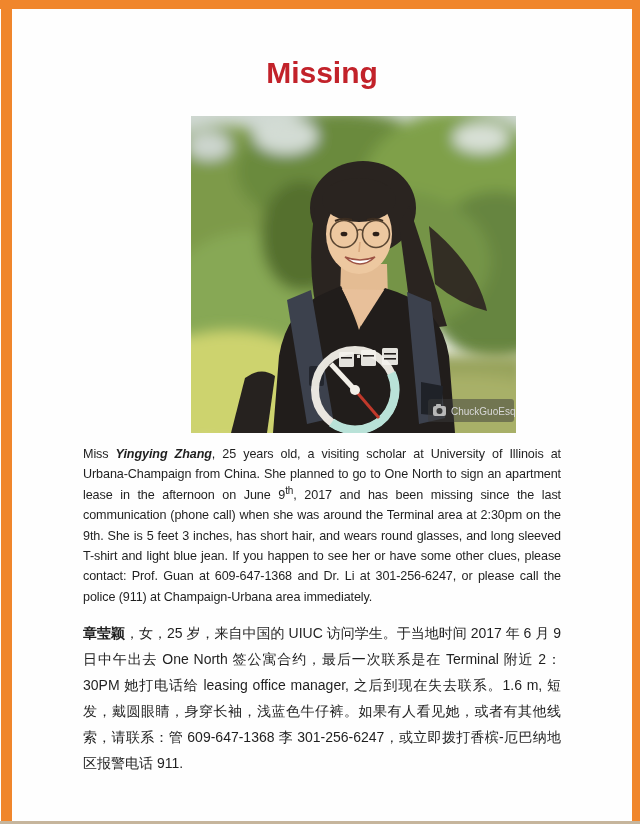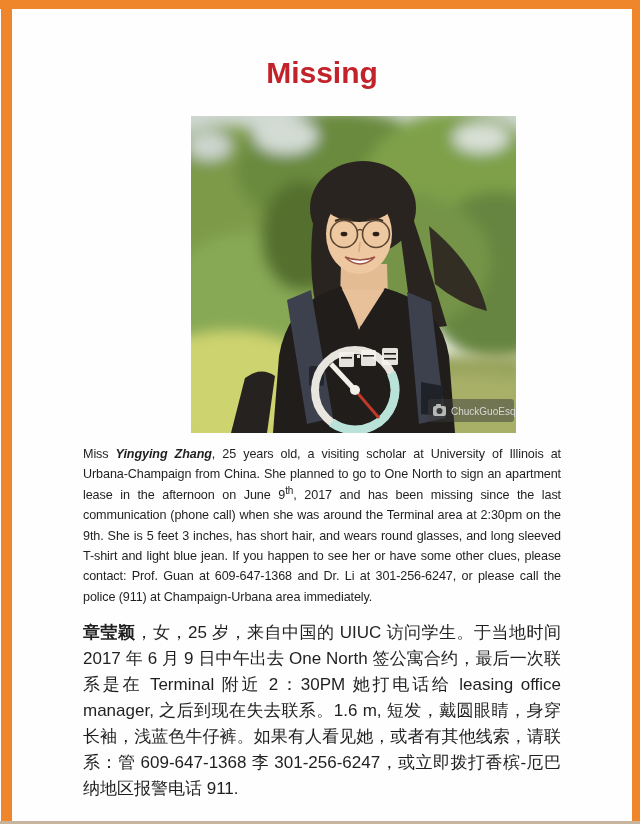--- a/index.html
+++ b/index.html
@@ -42,21 +42,21 @@
     line-height: 20.4px;
     letter-spacing: -0.1px;
     text-align: justify;
     color: #1f1f1f;
   }
   .para-en b { font-weight: bold; font-style: italic; }
   .para-en sup { font-size: 10px; line-height: 0; }
 
   .para-cn {
     margin: 13px 0 0 0;
-    font-size: 17px;
+    font-size: 14px;
     line-height: 26px;
     text-align: justify;
     color: #1f1f1f;
   }
   .para-cn b { font-weight: bold; }
 </style>
 </head>
 <body>
 
 <div class="page">

